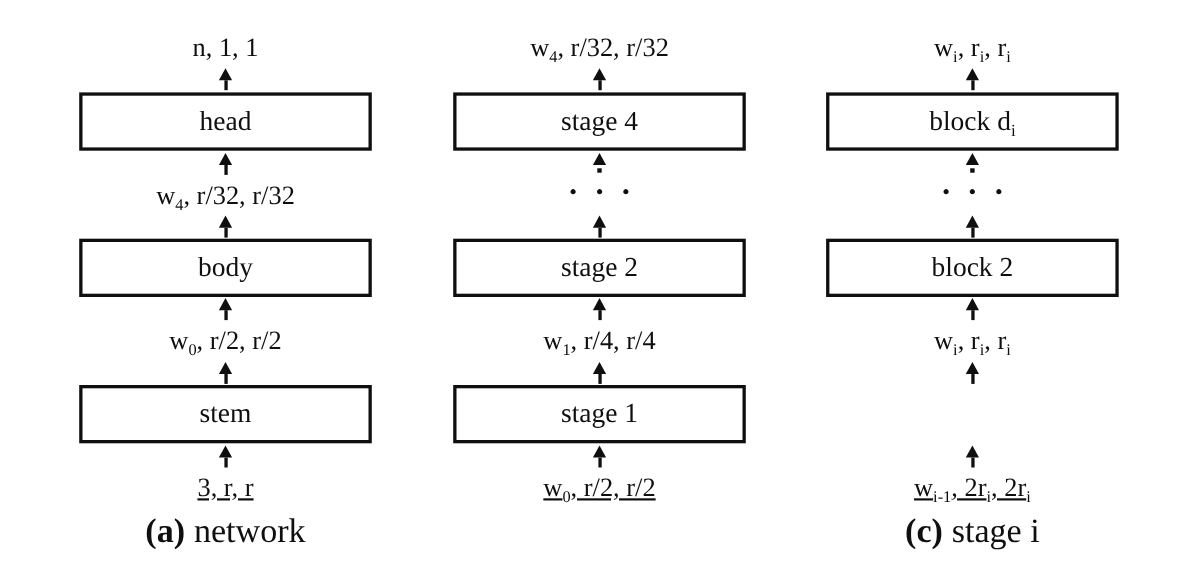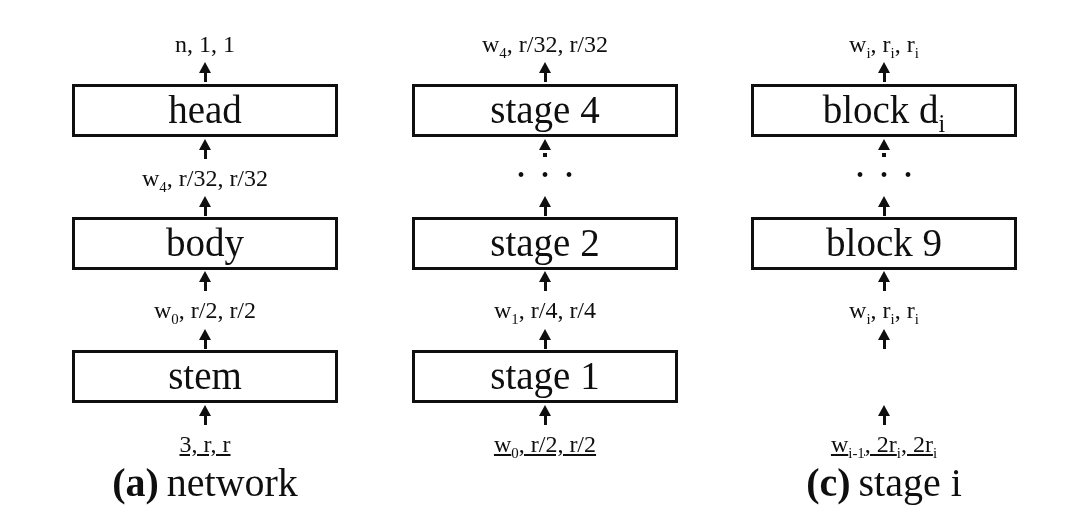--- a/index.html
+++ b/index.html
@@ -18,22 +18,22 @@
   .lbl { position: absolute; left: 0; width: 100%; text-align: center;
          font-size: 24px; line-height: 26px; white-space: nowrap; }
   .lbl sub, .bx sub { font-size: 62%; line-height: 0; }
   .lbl-top { top: 31px; }
   .lbl-mid { top: 165px; }
   .lbl-low { top: 297px; }
   .lbl-bot { top: 431px; text-decoration: underline; }
 
   .bx { position: absolute; left: 37px; width: 266px; height: 53px;
         box-sizing: border-box; border: 3px solid var(--ink); background: #ffffff;
-        display: flex; justify-content: center;
-        font-size: 39px; white-space: nowrap; }
+        display: flex; align-items: center; justify-content: center;
+        font-size: 25px; white-space: nowrap; }
   .bx1 { top: 84px; }
   .bx2 { top: 217px; }
   .bx3 { top: 350px; }
 
   .arrow { position: absolute; left: 50%; transform: translateX(-50%);
            display: flex; flex-direction: column; align-items: center; }
   .arrow .tri { width: 0; height: 0; border-left: 6px solid transparent;
                 border-right: 6px solid transparent; border-bottom: 11px solid var(--ink); }
   .arrow .tl { width: 3px; height: 9px; background: var(--ink); }
   .arrow .dot { width: 4px; height: 4px; margin-top: 3px; background: var(--ink); }
@@ -42,21 +42,21 @@
   .ar3 { top: 196px; }
   .ar4 { top: 271px; }
   .ar5 { top: 329px; }
   .ar6 { top: 405px; }
 
   .ellipsis { position: absolute; left: 0; top: 163px; width: 100%;
               text-align: center; font-size: 20px; line-height: 24px;
               letter-spacing: 6px; text-indent: 6px; }
 
   .caption { position: absolute; left: 0; top: 466px; width: 100%;
-             text-align: center; font-size: 40px; line-height: 34px; white-space: nowrap; }
+             text-align: center; font-size: 31px; line-height: 34px; white-space: nowrap; }
   .caption .pfx { font-weight: bold; }
   .caption .txt { margin-left: 8px; }
 </style>
 </head>
 <body>
 
 <div class="canvas">
 
   <section class="col" id="col-a">
     <div class="lbl lbl-top">n, 1, 1</div>
@@ -153,21 +153,21 @@
     <div class="arrow ar2">
       <i class="tri"></i>
       <i class="dot"></i>
     </div>
     <div class="ellipsis">• • •</div>
     <div class="arrow ar3">
       <i class="tri"></i>
       <i class="tl"></i>
     </div>
     <div class="bx bx2">
-      <span>block 9</span>
+      <span>block 2</span>
     </div>
     <div class="arrow ar4">
       <i class="tri"></i>
       <i class="tl"></i>
     </div>
     <div class="lbl lbl-low">w<sub>i</sub>, r<sub>i</sub>, r<sub>i</sub></div>
     <div class="arrow ar5">
       <i class="tri"></i>
       <i class="tl"></i>
     </div>

